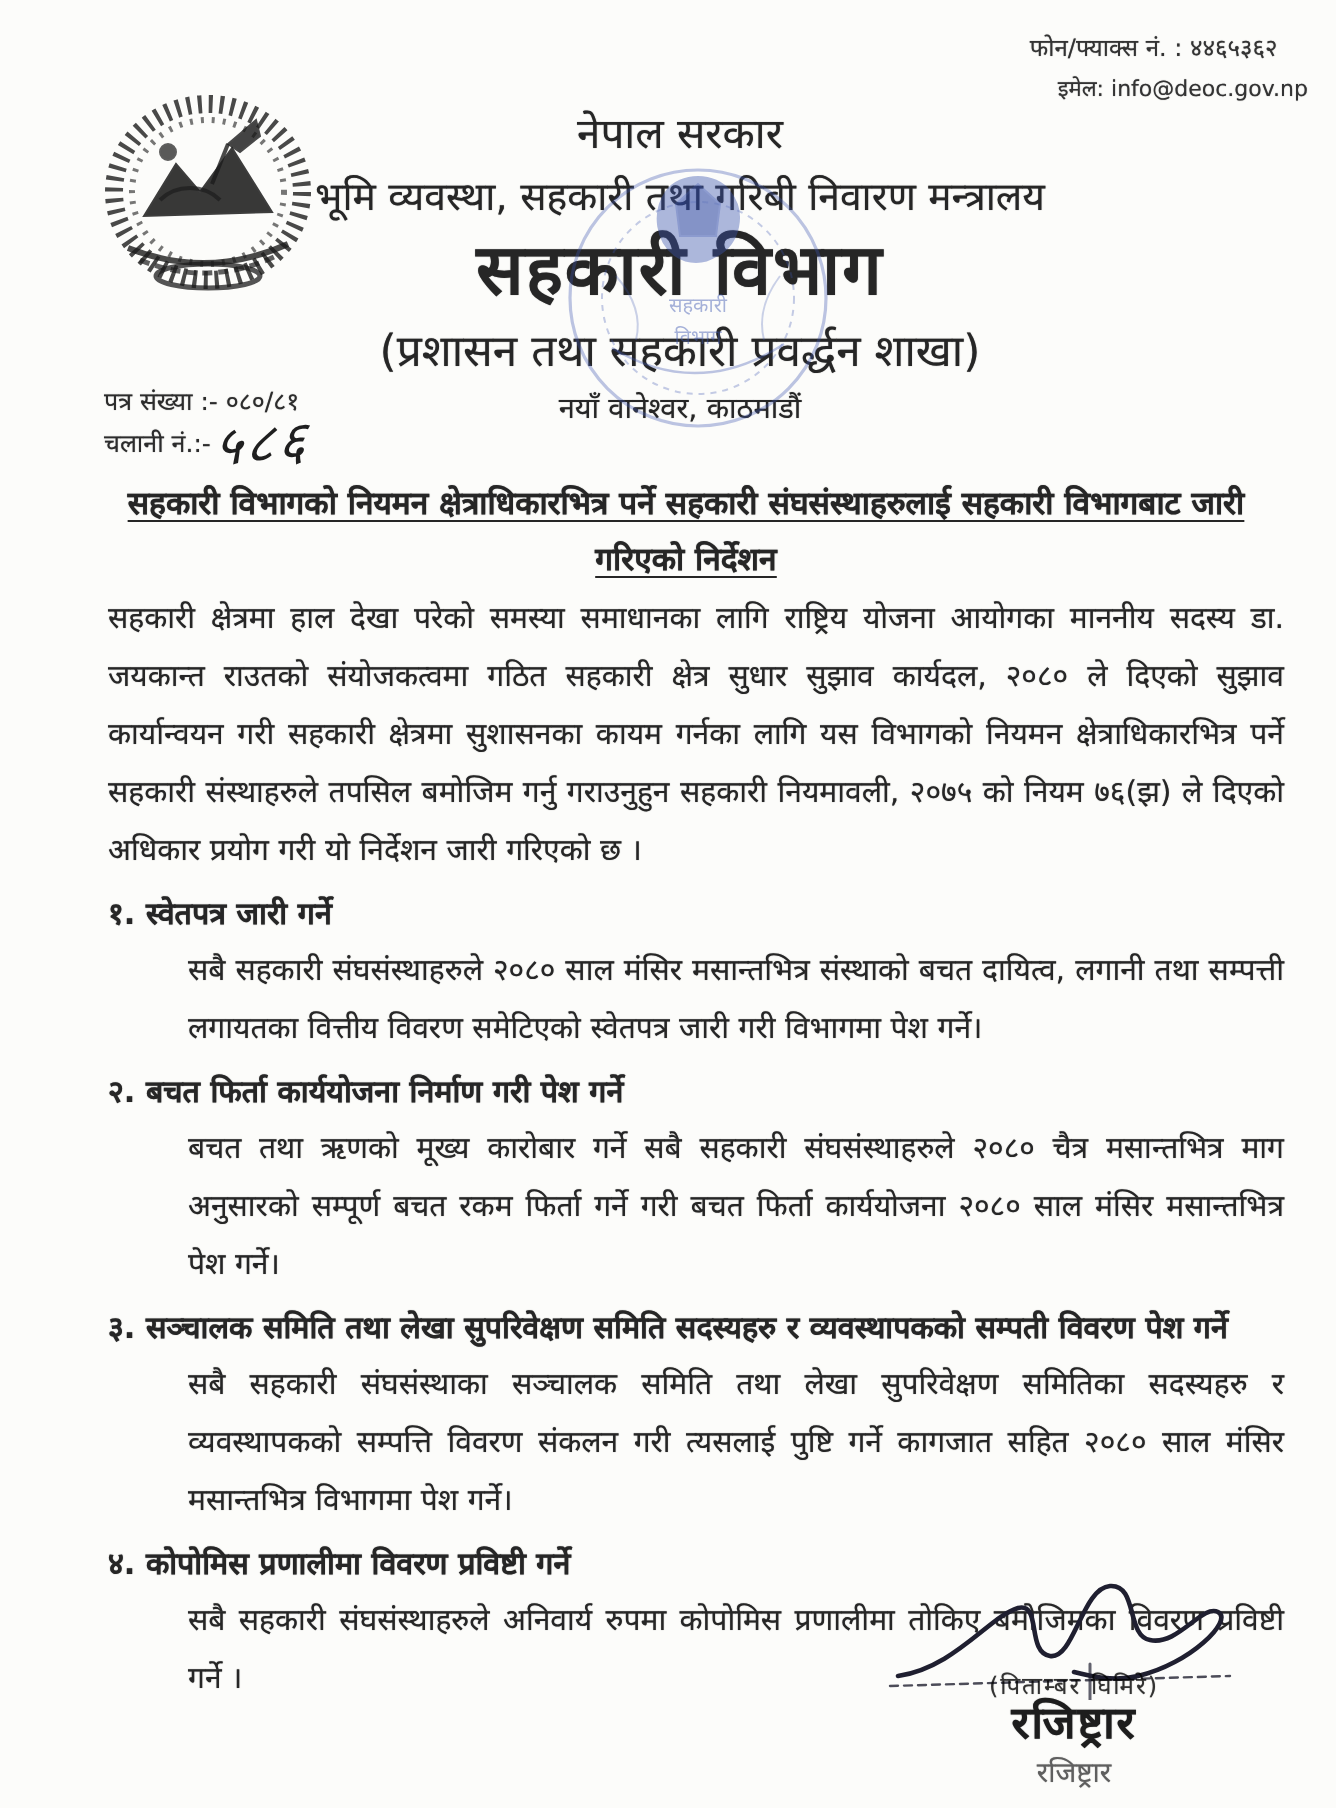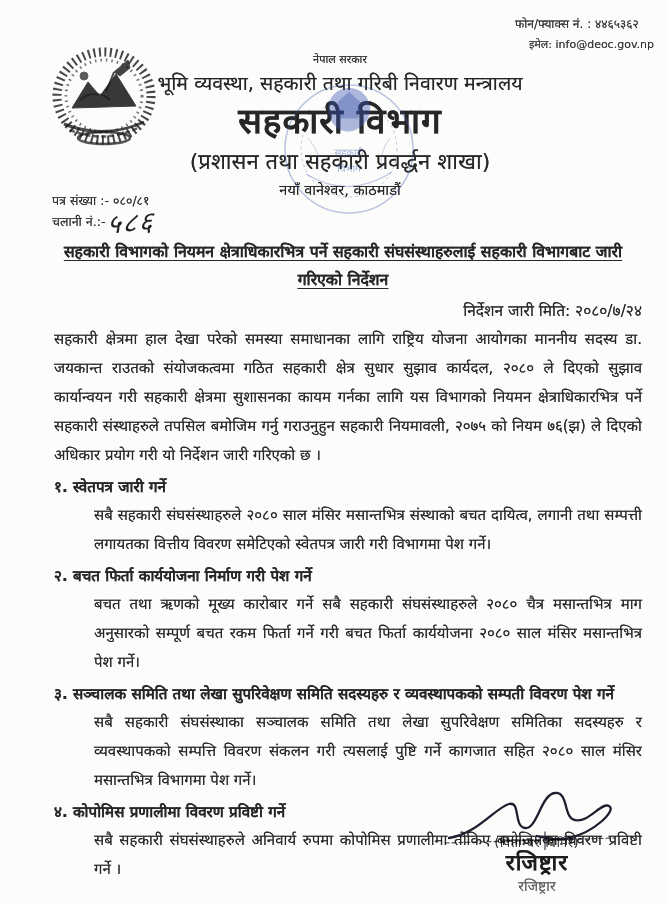--- a/index.html
+++ b/index.html
@@ -12,21 +12,21 @@
   }
   .txt { text-shadow:0 0 .5px rgba(20,20,20,.55); }
 
   
   .contact { position:absolute; top:14px; right:14px; text-align:left; font-size:12px; line-height:1.75; color:#333; }
   .contact .email { padding-left:14px; font-size:11px; }
 
   .emblem { position:absolute; top:46px; left:44px; width:122px; height:118px; }
 
   .head-block { position:absolute; top:52px; left:120px; width:440px; text-align:center; }
-  .gov   { font-size:11px; line-height:1.5;text-align:center; }
+  .gov   { font-size:21px; line-height:1.5;text-align:center; }
   .min   { font-size:19.5px; line-height:1.5; white-space:nowrap; margin-left:-55px; width:550px; }
   .dept  { font-size:35px; font-weight:bold; line-height:1.35; letter-spacing:1px; }
   .branch{ font-size:22px; line-height:1.55; }
   .addr  { font-size:14.5px; line-height:1.6; }
 
   .round-stamp { position:absolute; top:78px; left:278px; width:142px; height:142px; opacity:.75; pointer-events:none; }
 
   .refs { position:absolute; top:190px; left:52px; font-size:12.5px; line-height:1.7; color:#2c2c2c; }
   .chalani-row { display:flex; align-items:flex-start; }
   .chalani-val {
@@ -109,21 +109,20 @@
   <div class="refs">
     <div class="txt">पत्र संख्या :- ०८०/८१</div>
     <div class="chalani-row">
       <span class="txt">चलानी नं.:-</span>
       <span class="chalani-val">५८६</span>
     </div>
   </div>
 
   <div class="content">
     <div class="subject txt">सहकारी विभागको नियमन क्षेत्राधिकारभित्र पर्ने सहकारी संघसंस्थाहरुलाई सहकारी विभागबाट जारी गरिएको निर्देशन</div>
-    <div class="date-line txt">निर्देशन जारी मिति: २०८०/७/२४</div>
     <div class="intro txt">सहकारी क्षेत्रमा हाल देखा परेको समस्या समाधानका लागि राष्ट्रिय योजना आयोगका माननीय सदस्य डा. जयकान्त राउतको संयोजकत्वमा गठित सहकारी क्षेत्र सुधार सुझाव कार्यदल, २०८० ले दिएको सुझाव कार्यान्वयन गरी सहकारी क्षेत्रमा सुशासनका कायम गर्नका लागि यस विभागको नियमन क्षेत्राधिकारभित्र पर्ने सहकारी संस्थाहरुले तपसिल बमोजिम गर्नु गराउनुहुन सहकारी नियमावली, २०७५ को नियम ७६(झ) ले दिएको अधिकार प्रयोग गरी यो निर्देशन जारी गरिएको छ ।</div>
 
     <div class="item">
       <div class="item-heading txt">१. स्वेतपत्र जारी गर्ने</div>
       <div class="item-body txt">सबै सहकारी संघसंस्थाहरुले २०८० साल मंसिर मसान्तभित्र संस्थाको बचत दायित्व, लगानी तथा सम्पत्ती लगायतका वित्तीय विवरण समेटिएको स्वेतपत्र जारी गरी विभागमा पेश गर्ने।</div>
     </div>
     <div class="item">
       <div class="item-heading txt">२. बचत फिर्ता कार्ययोजना निर्माण गरी पेश गर्ने</div>
       <div class="item-body txt">बचत तथा ऋणको मूख्य कारोबार गर्ने सबै सहकारी संघसंस्थाहरुले २०८० चैत्र मसान्तभित्र माग अनुसारको सम्पूर्ण बचत रकम फिर्ता गर्ने गरी बचत फिर्ता कार्ययोजना २०८० साल मंसिर मसान्तभित्र पेश गर्ने।</div>
     </div>

